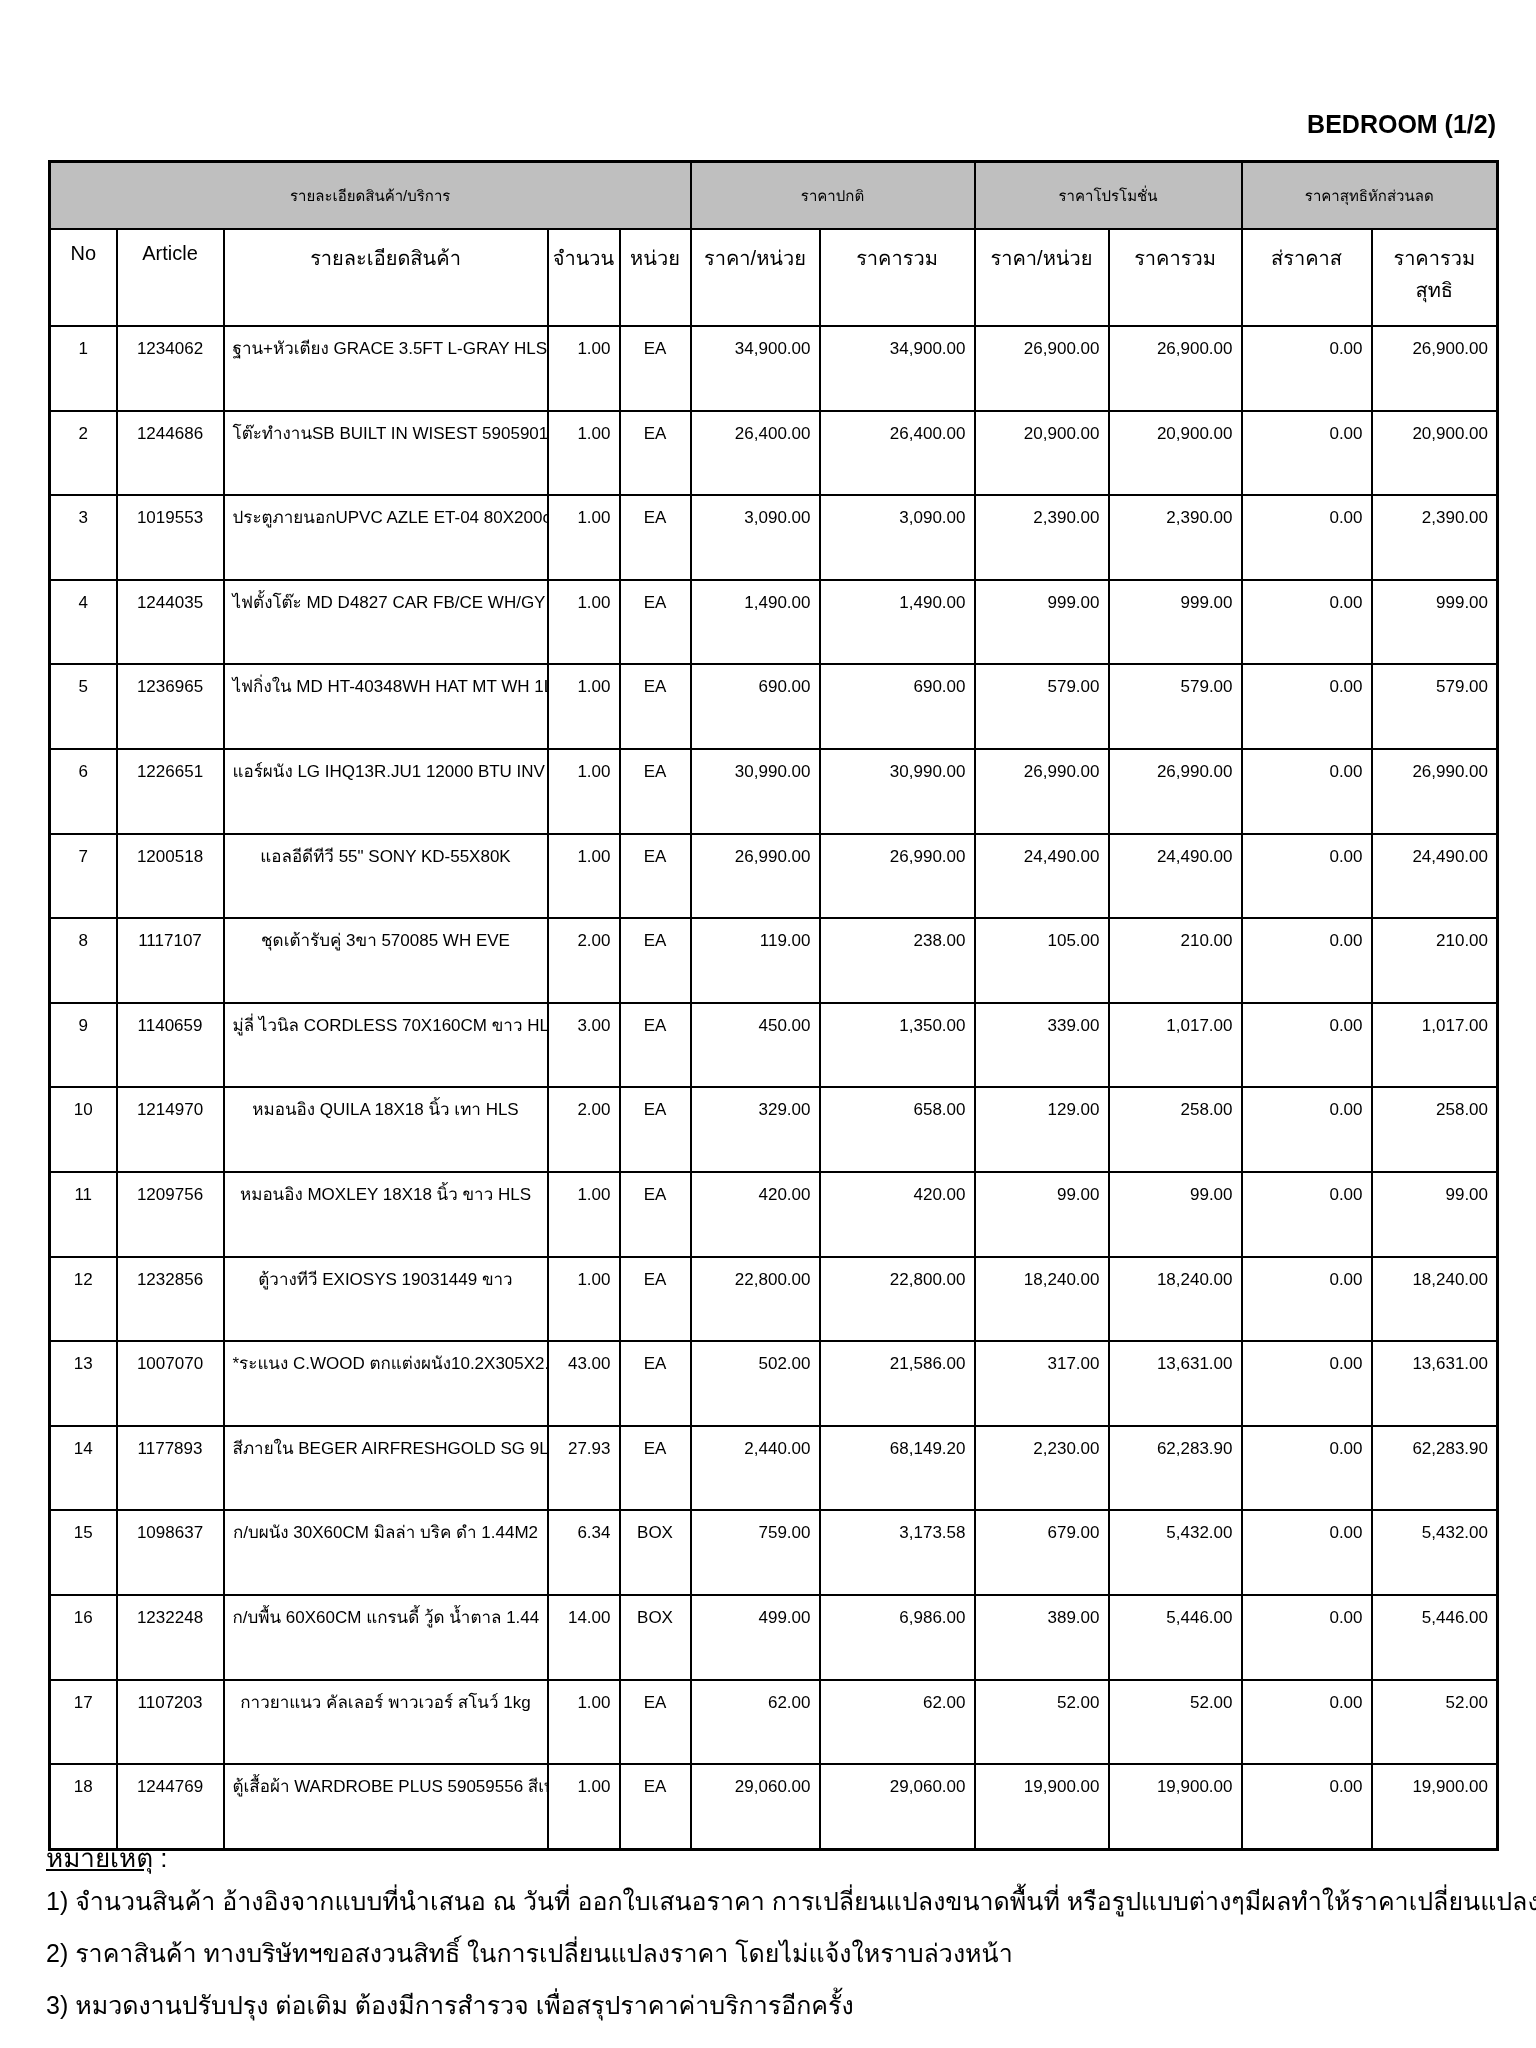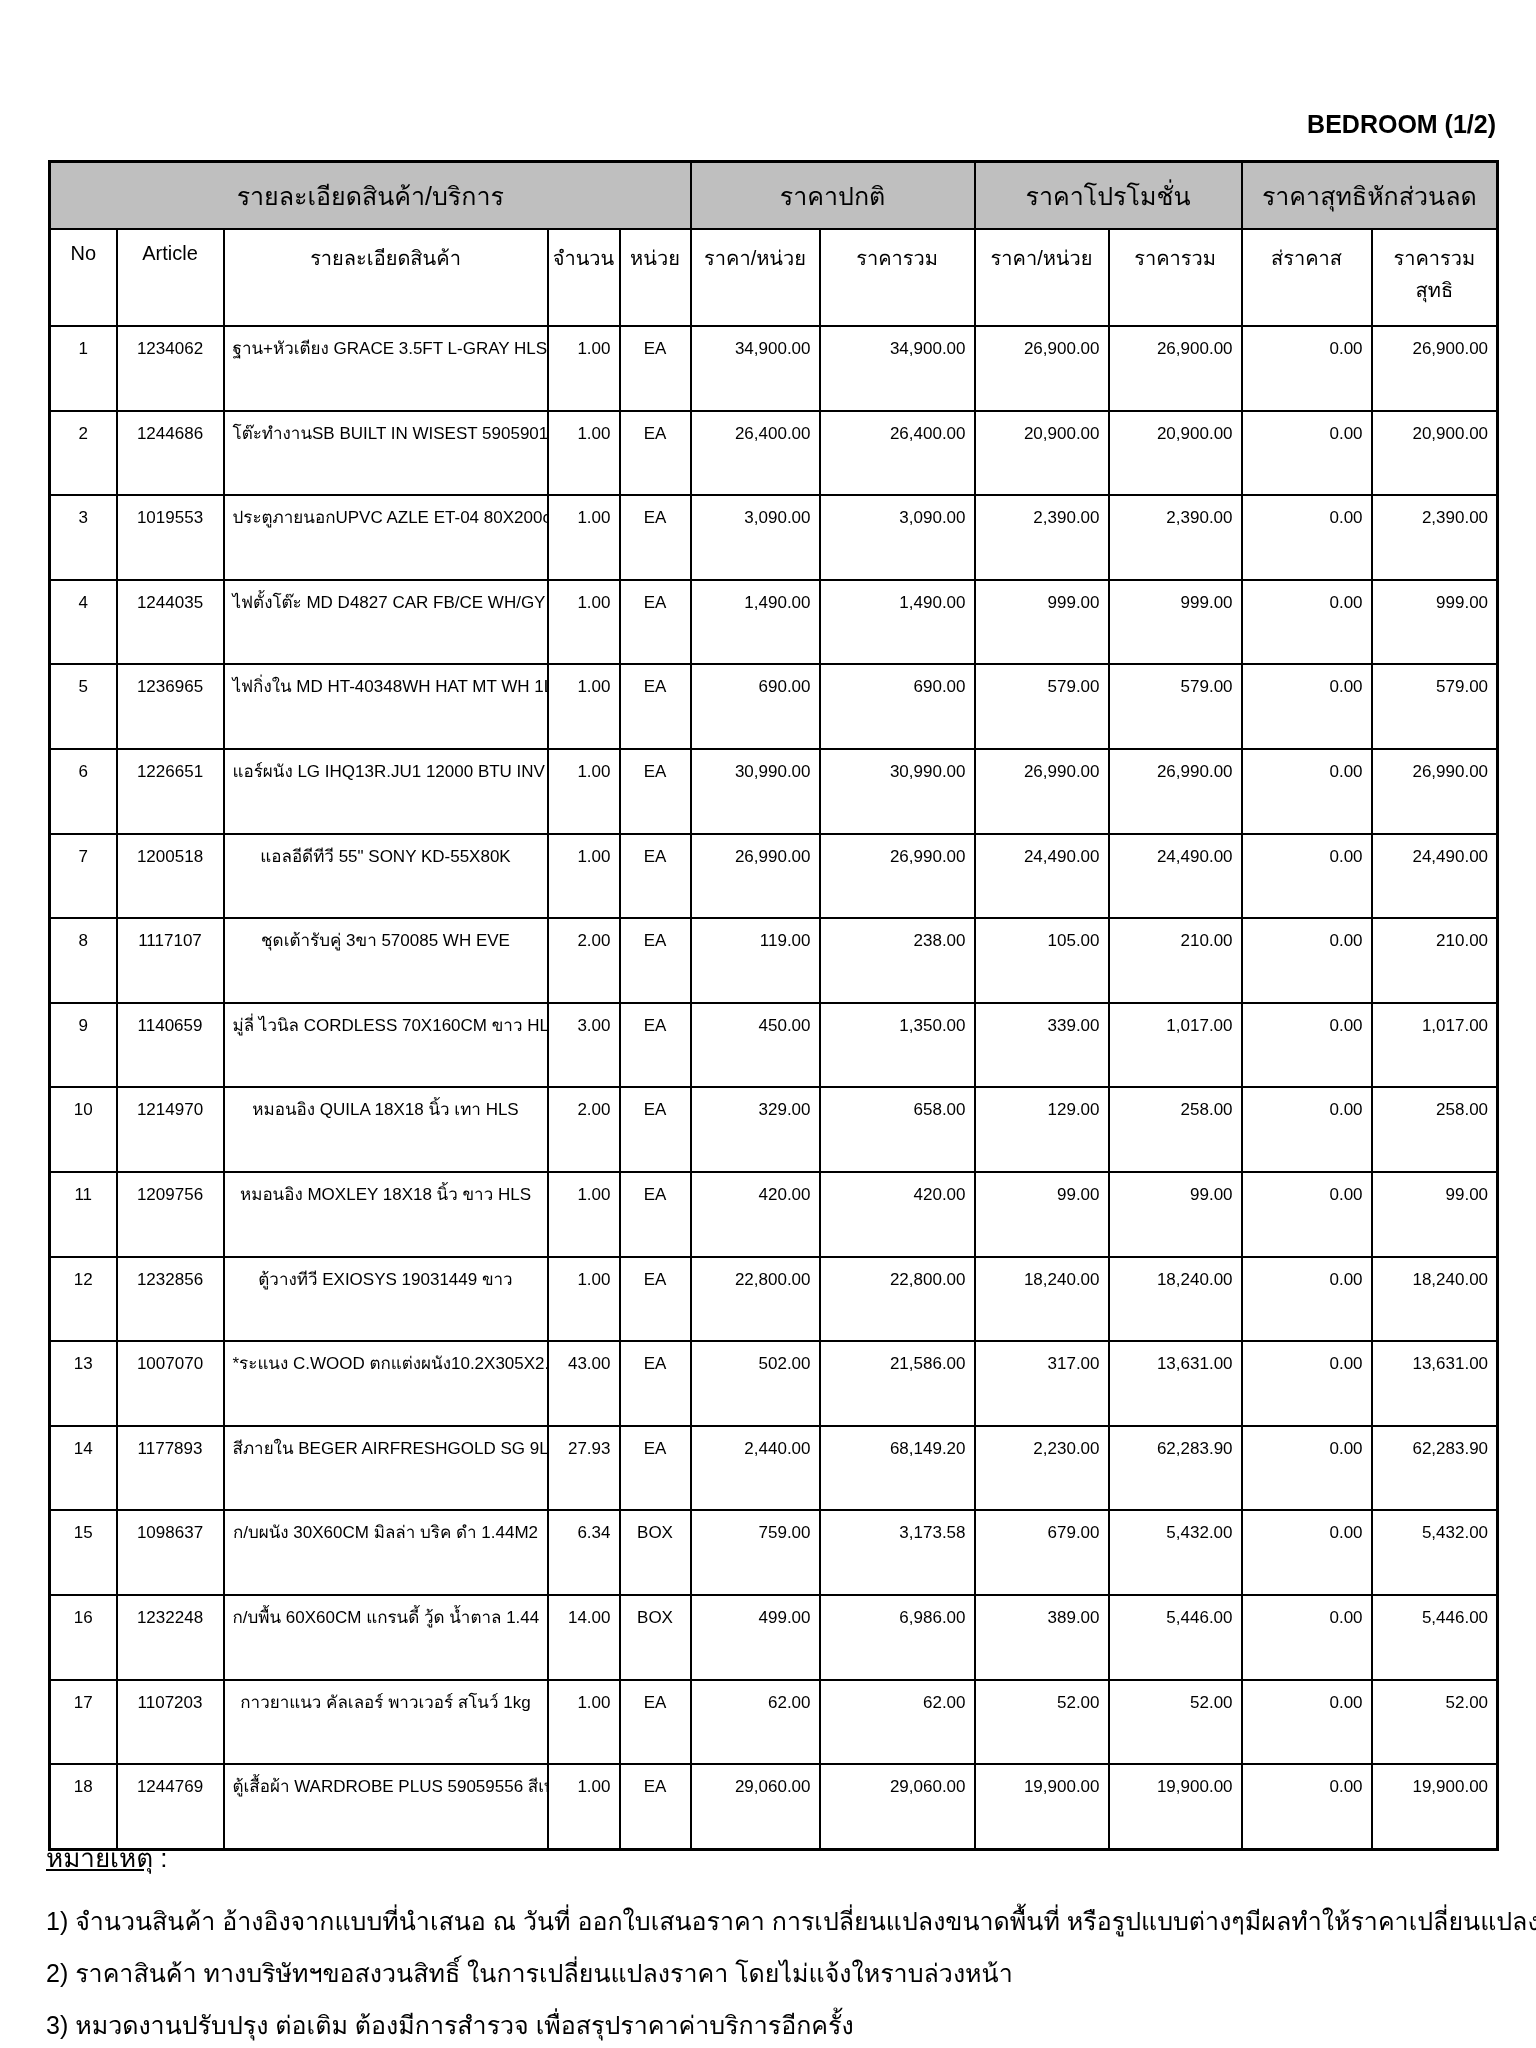--- a/index.html
+++ b/index.html
@@ -16,42 +16,42 @@
     border-collapse:collapse;table-layout:fixed;width:1448px;
     border:3px solid #000;
   }
   table.qt th, table.qt td{
     border:2px solid #000;
     font-weight:normal;
     overflow:hidden;
   }
   th.ghead{
     background:#bfbfbf;height:65px;vertical-align:middle;
-    font-size:25px;text-align:center;padding:0 4px;
+    font-size:15px;text-align:center;padding:0 4px;
   }
   th.chead{
     height:72px;vertical-align:top;padding:12px 4px 11px 4px;
     font-size:20px;text-align:center;background:#fff;
   }
   table.qt td{
     height:71.6px;vertical-align:top;
     padding:11px 8px 0 8px;
     font-size:17px;line-height:1.35;
     white-space:nowrap;
   }
   td.a-l{text-align:left;}
   td.a-c{text-align:center;}
   td.a-r{text-align:right;}
   td.desc{padding-left:5px;padding-right:0;font-size:17.5px;text-align:center;}
 
   #notes{
     position:absolute;left:46px;top:1838px;width:1460px;
     font-size:25px;line-height:1.55;
   }
-  #notes .heading{margin-bottom:24px;font-size:26px;}
+  #notes .heading{margin-bottom:4px;font-size:26px;}
   #notes .heading .u{text-decoration:underline;}
   #notes .note-item{margin-bottom:13px;white-space:nowrap;}
 </style>
 </head>
 <body>
 
 <div id="page">
 
   <div id="doc-title">BEDROOM (1/2)</div>
 

